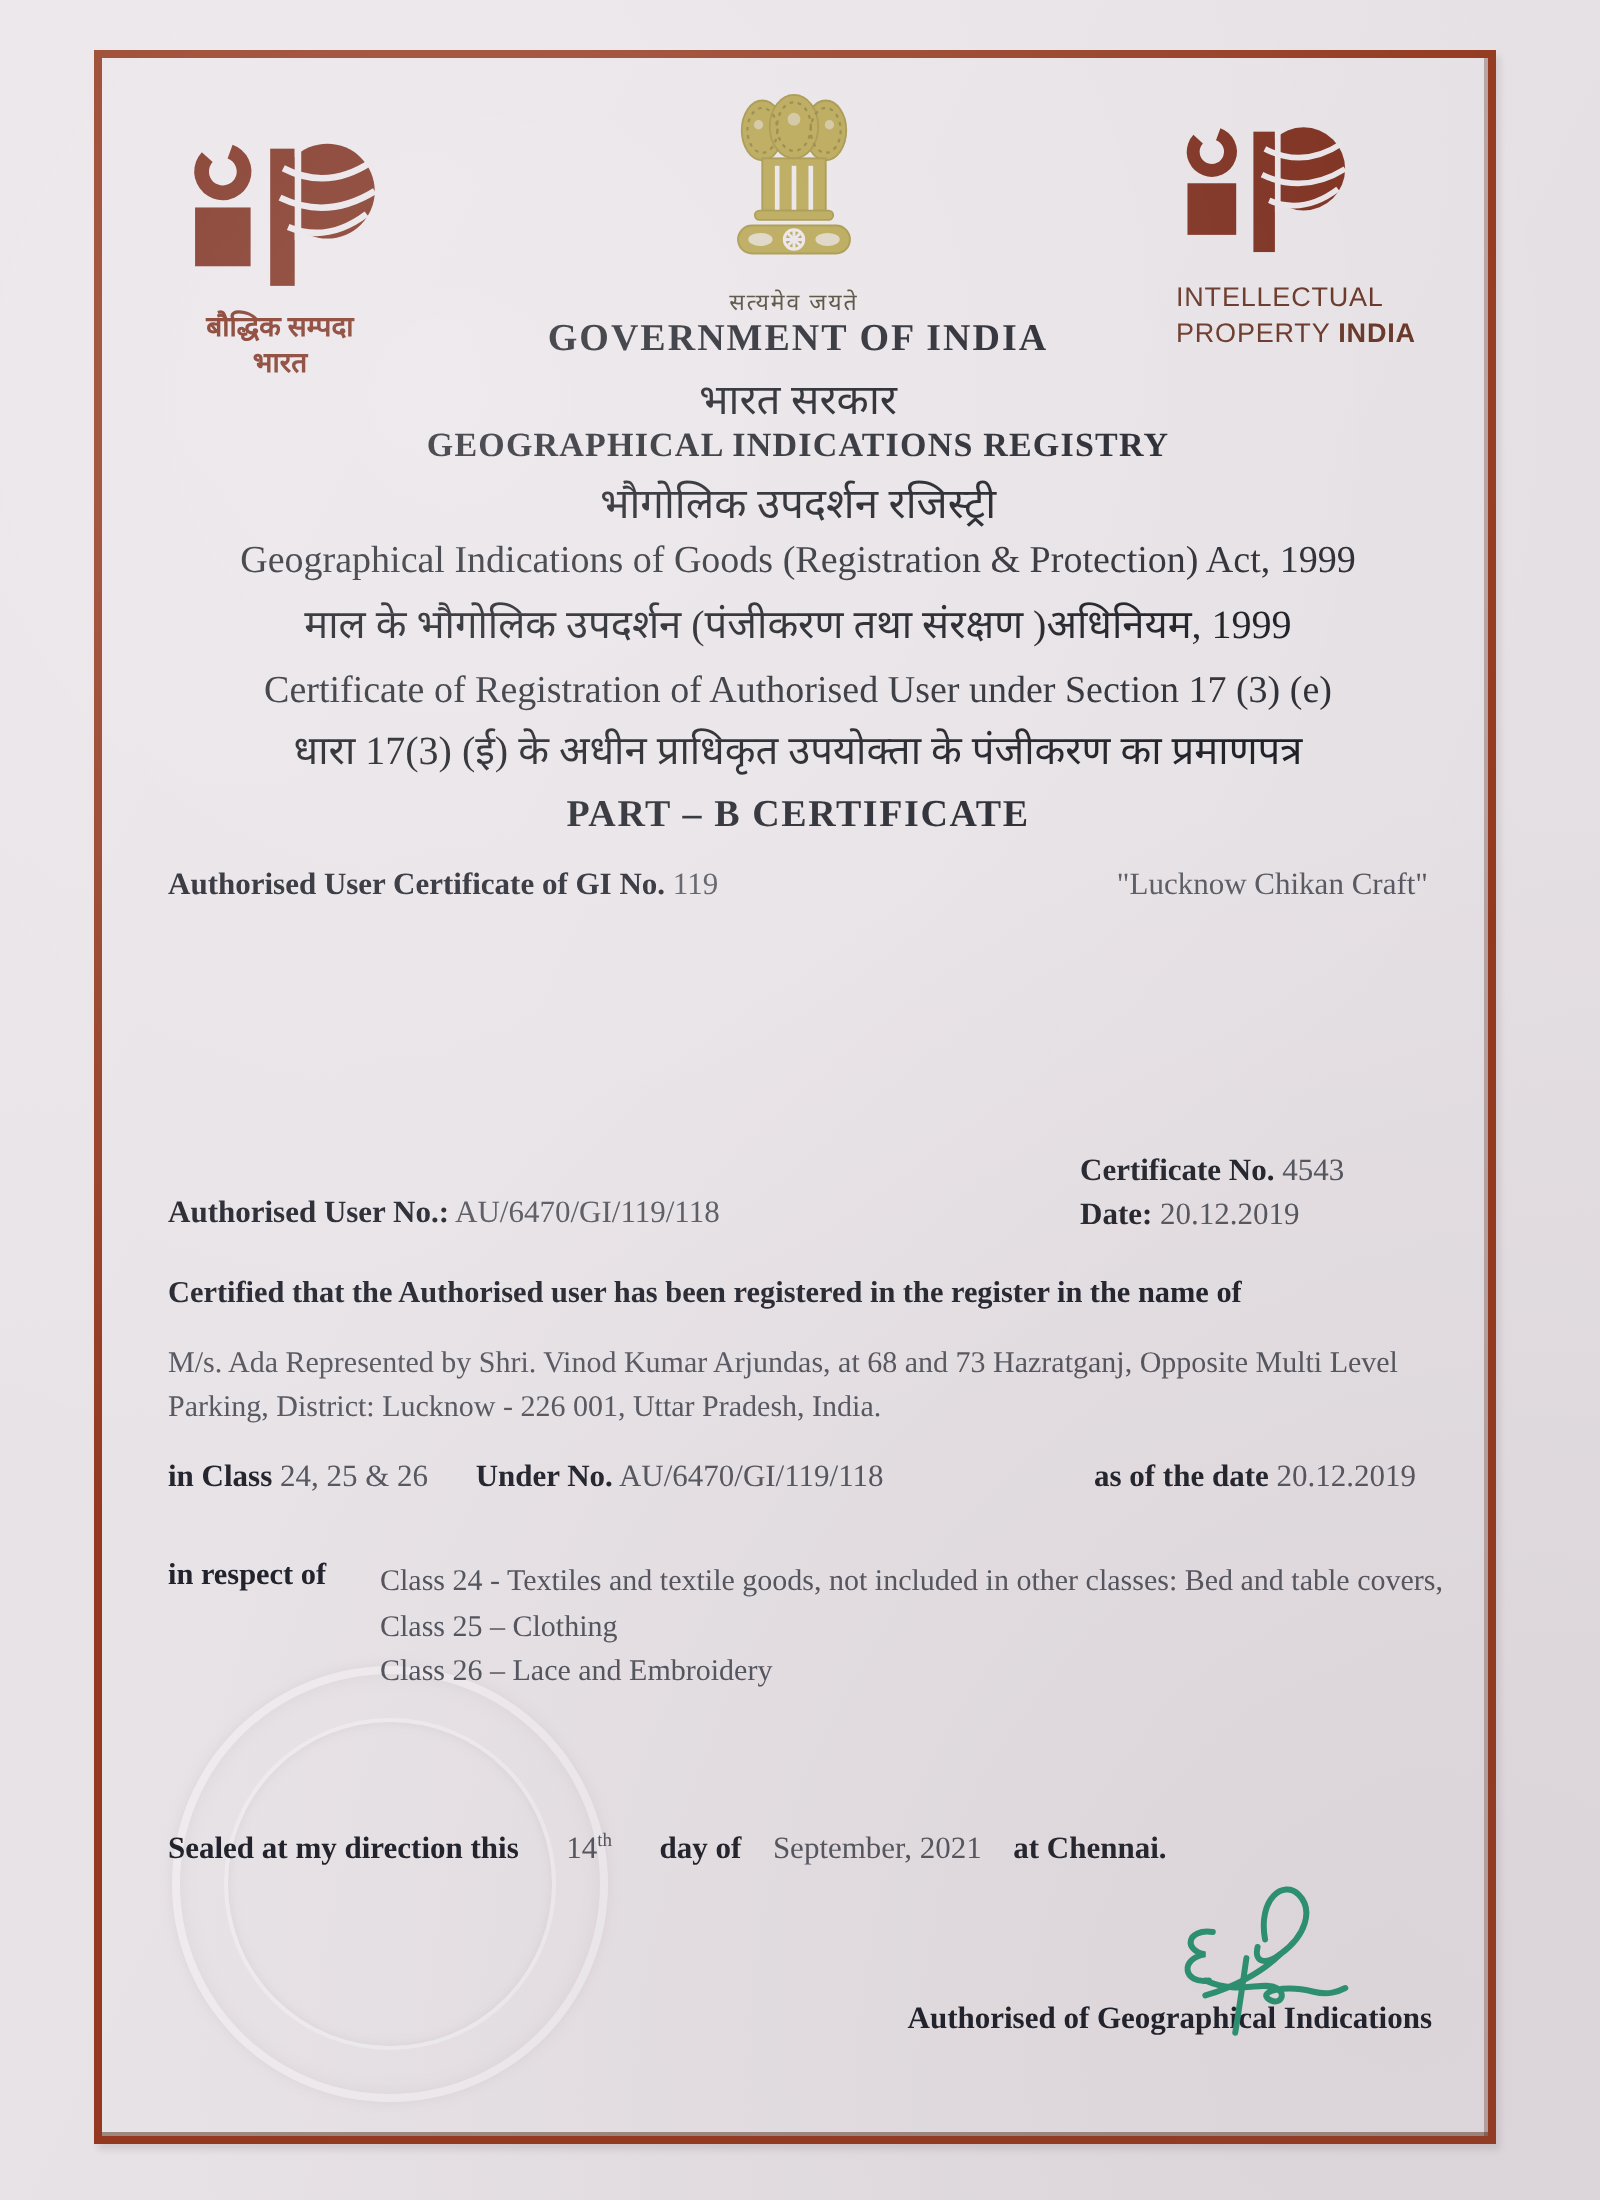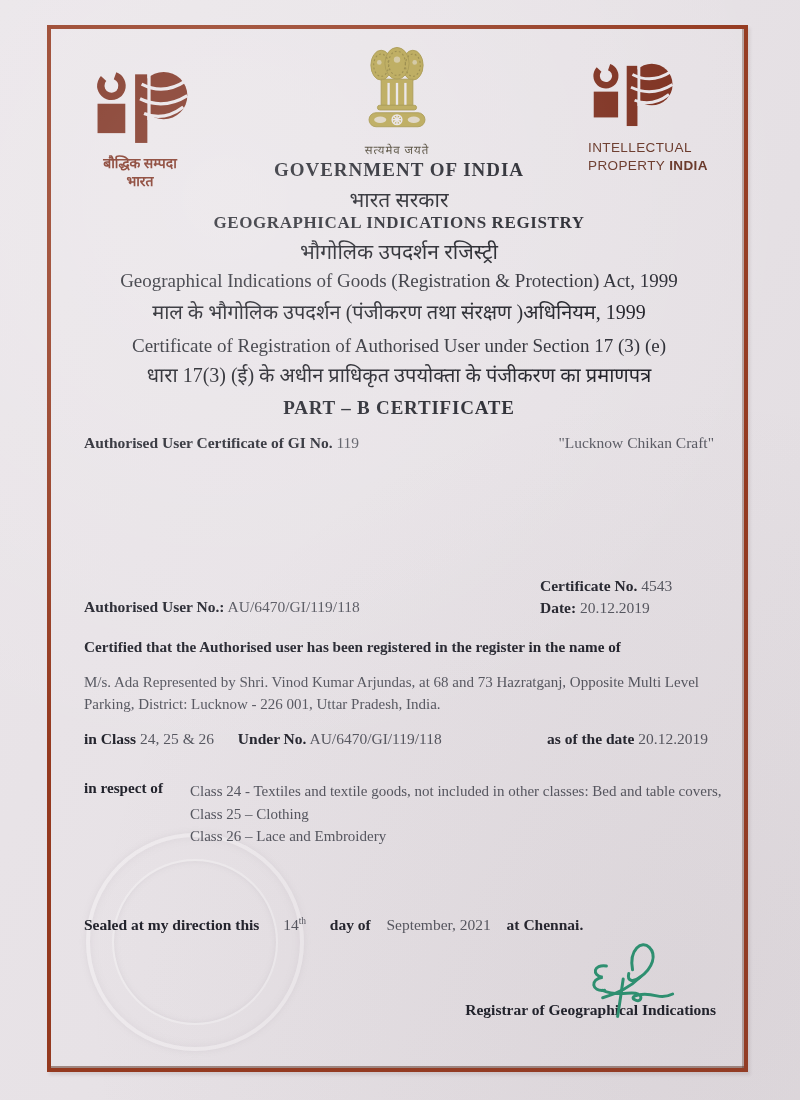--- a/index.html
+++ b/index.html
@@ -229,14 +229,14 @@
   <svg class="signature" viewBox="0 0 110 90">
     <g fill="none" stroke="#2e8f70" stroke-width="3.2" stroke-linecap="round">
       <path d="M62,34 C58,12 72,2 80,10 C88,18 84,32 70,42 C62,48 56,46 58,38"></path>
       <path d="M70,42 C60,52 44,60 30,64"></path>
       <path d="M34,30 C20,28 18,40 30,42 C16,44 18,58 32,56"></path>
       <path d="M30,56 C48,64 60,56 68,60 C74,63 70,70 64,66 C58,62 72,58 88,62 C96,64 101,62 105,60"></path>
       <path d="M52,44 C50,58 48,72 46,84"></path>
     </g>
   </svg>
 
-  <div class="row registrar b">Registrar of Geographical Indications</div>
+  <div class="row registrar b">Authorised of Geographical Indications</div>
 </div>
 
 </body></html>

